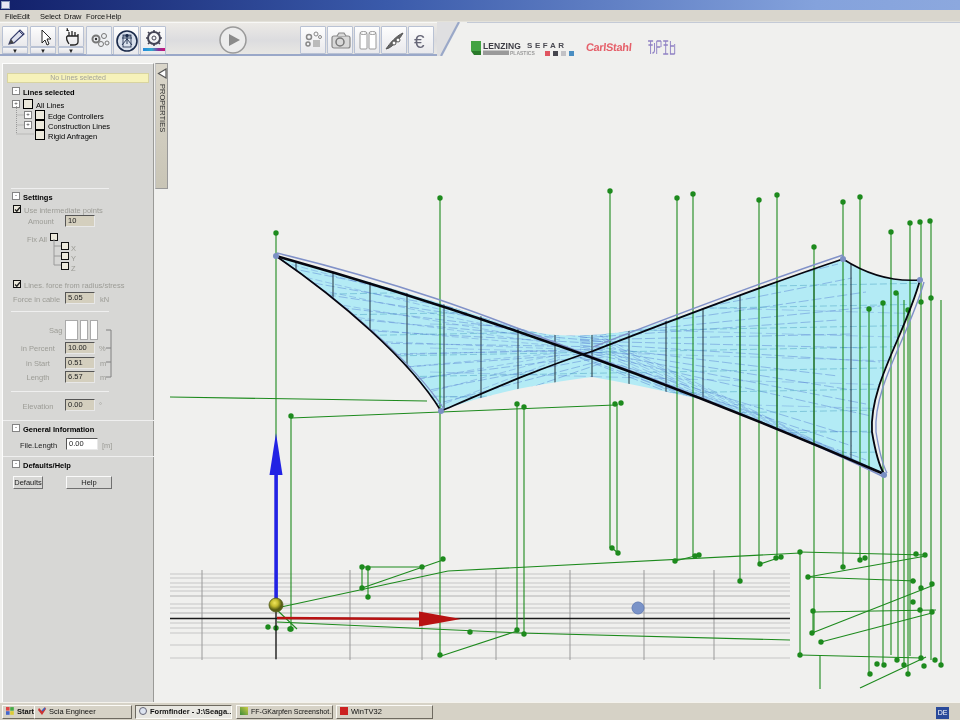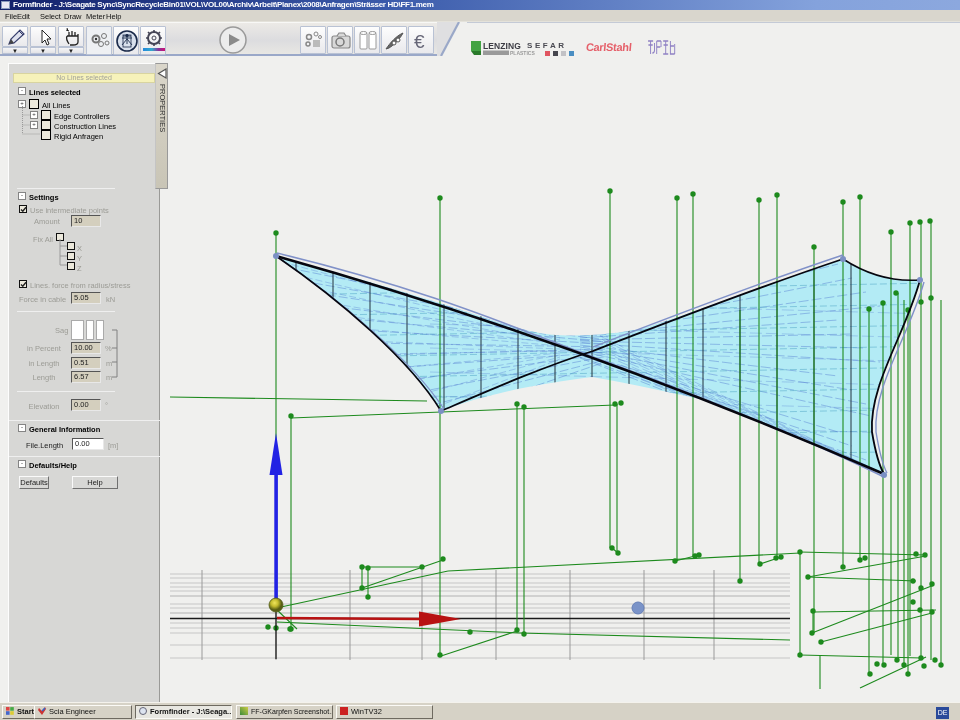--- a/index.html
+++ b/index.html
@@ -13,21 +13,21 @@
 #menu span{position:absolute;top:2px}
 
 #tbar{left:0;top:22px;width:960px;height:34px;background:#f0f0ee}
 #tbarleft{left:0;top:0;width:437px;height:34px;background:linear-gradient(180deg,#eceae6,#dcdcdf 55%,#e8e7e3);border-bottom:2px solid #9aa8c8;border-top:1px solid #f8f8f6}
 #tbarcut{left:437px;top:0;width:30px;height:34px}
 #tbartop{left:467px;top:0;width:493px;height:1px;background:#c4cad6}
 .tbtn{position:absolute;top:4px;width:26px;height:21px;background:linear-gradient(180deg,#fdfdfd,#e9e9ec);border:1px solid #b9c2d4;border-radius:1px}
 .tdrop{position:absolute;top:25px;width:26px;height:7px;background:linear-gradient(180deg,#f5f5f6,#e2e2e6);border:1px solid #b9c2d4;font-size:6px;text-align:center;line-height:6px;color:#222}
 .tbtn svg{position:absolute;left:0;top:0}
 
-#panel{left:8px;top:63px;width:152px;height:639px;background:#d7d7d5;border-left:1px solid #fdfdfd;border-top:1px solid #fdfdfd;border-right:1px solid #9a9a97}
+#panel{left:2px;top:63px;width:152px;height:639px;background:#d7d7d5;border-left:1px solid #fdfdfd;border-top:1px solid #fdfdfd;border-right:1px solid #9a9a97}
 #ybar{left:4px;top:9px;width:142px;height:10px;background:#f6f2ba;border:1px solid #d8d4a0;color:#a2a29a;text-align:center;line-height:8px;font-size:7px}
 .hdr{position:absolute;font-weight:bold;font-size:7.5px;color:#000}
 .mbox{position:absolute;width:8px;height:8px;border:1px solid #848484;background:#fff;font-size:6px;line-height:5px;text-align:center;color:#333}
 .cb{position:absolute;width:10px;height:10px;border:1.5px solid #000;background:#ece9dc}
 .cbs{position:absolute;width:8px;height:8px;border:1px solid #111;background:#ece9dc}
 .gtxt{position:absolute;color:#9c9c96;font-size:7.5px;white-space:nowrap}.rlab{position:absolute;color:#9c9c96;font-size:7.5px;text-align:center;width:50px;left:10px}
 .btxt{position:absolute;color:#000;font-size:7.5px}
 .tbox{position:absolute;width:30px;height:12px;background:#d4cfbe;border-top:1px solid #555;border-left:1px solid #555;border-bottom:1px solid #e8e8e8;border-right:1px solid #e8e8e8;font-size:7.5px;color:#222;line-height:10px;padding-left:2px}
 .sep{position:absolute;left:8px;width:98px;height:1px;background:#909090;border-bottom:1px solid #efefef}
 .pbtn{position:absolute;height:13px;background:#d7d7d5;border-top:1px solid #fafafa;border-left:1px solid #fafafa;border-right:1px solid #707070;border-bottom:1px solid #707070;text-align:center;font-size:7.5px;line-height:11px;color:#222}
@@ -38,28 +38,27 @@
 #logos{left:460px;top:36px;width:500px;height:22px}
 
 #task{left:0;top:702px;width:960px;height:18px;background:#d6d2c6;border-top:1px solid #f4f2ec}
 .task-btn{position:absolute;top:2px;height:14px;background:#d6d2c6;border-top:1px solid #fbfaf6;border-left:1px solid #fbfaf6;border-right:1px solid #6e6a60;border-bottom:1px solid #6e6a60;font-size:7.5px;line-height:12px;color:#111;white-space:nowrap;overflow:hidden}
 .task-btn .ic{display:inline-block;width:8px;height:8px;vertical-align:-1px;margin:0 3px 0 3px}
 #scene{left:154px;top:56px}
 </style></head>
 <body>
 <div id="title" class="abs">
     <div id="ticon" class="abs"></div>
-    <span class="txt">Formfinder - J:\Seagate Sync\SyncRecycleBin01\VOL\VOL00\Archiv\Arbeit\Planex\2008\Anfragen\Strässer HD\FF1.mem</span>
   </div>
 <div id="menu" class="abs">
     <span style="left:5px">File</span>
     <span style="left:17px">Edit</span>
     <span style="left:40px">Select</span>
     <span style="left:64px">Draw</span>
-    <span style="left:86px">Meter</span>
+    <span style="left:86px">Force</span>
     <span style="left:106px">Help</span>
   </div>
 <div id="tbar" class="abs">
   <div id="tbarleft" class="abs"></div>
   <div id="tbarcut" class="abs"><svg width="30" height="34">
         <polygon points="0,0 22,0 4,34 0,34" fill="#dfdfe1"></polygon>
         <line x1="22" y1="0" x2="4" y2="34" stroke="#9aa8c8" stroke-width="2.2"></line>
       </svg></div>
   <div id="tbartop" class="abs"></div>
   <div class="tbtn" style="left:2px" id="b1">
@@ -232,21 +231,21 @@
   <div class="gtxt" style="left:46px;top:262px">Sag</div>
   <div class="abs" style="left:62px;top:256px;width:13px;height:20px;background:#fff;border:1px solid #aaa"></div>
   <div class="abs" style="left:77px;top:256px;width:8px;height:20px;background:#fff;border:1px solid #aaa"></div>
   <div class="abs" style="left:87px;top:256px;width:8px;height:20px;background:#fff;border:1px solid #aaa"></div>
   <svg class="abs" style="left:96px;top:258px" width="20" height="60">
       <path d="M7,8 H12 V55 M12,26 H7 M12,40 H7 M12,55 H7" stroke="#808080" fill="none"></path>
     </svg>
   <div class="rlab" style="top:280px">in Percent</div>
     <div class="tbox" style="left:62px;top:278px">10.00</div>
     <div class="gtxt" style="left:96px;top:280px">%</div>
-  <div class="rlab" style="top:295px">in Length</div>
+  <div class="rlab" style="top:295px">in Start</div>
     <div class="tbox" style="left:62px;top:293px">0.51</div>
     <div class="gtxt" style="left:97px;top:295px">m</div>
   <div class="rlab" style="top:309px">Length</div>
     <div class="tbox" style="left:62px;top:307px">6.57</div>
     <div class="gtxt" style="left:97px;top:309px">m</div>
   <div class="sep" style="top:327px"></div>
   <div class="rlab" style="top:338px">Elevation</div>
     <div class="tbox" style="left:62px;top:335px">0.00</div>
     <div class="gtxt" style="left:96px;top:337px">°</div>
   <div class="sep" style="top:356px;left:0;width:152px"></div>

